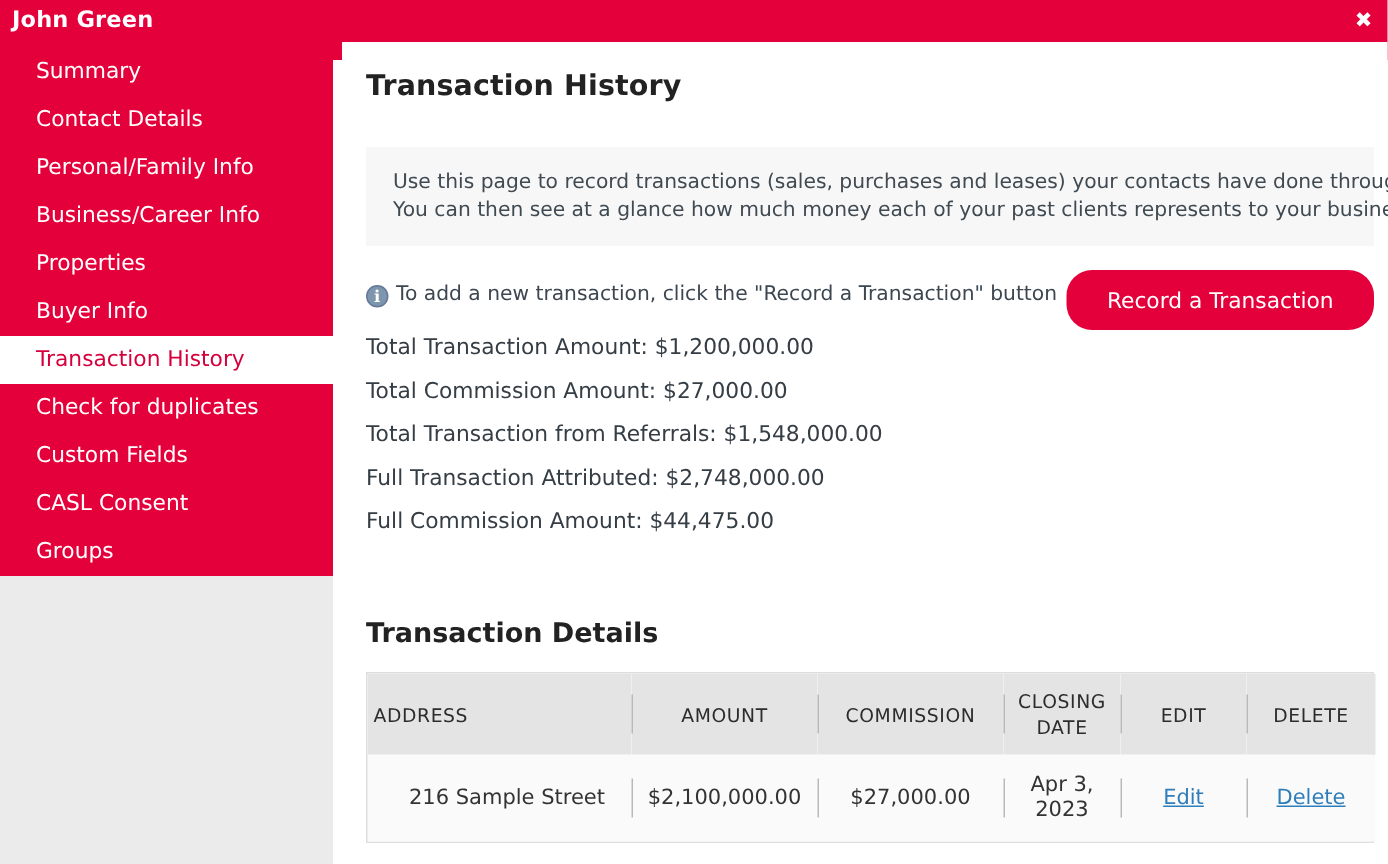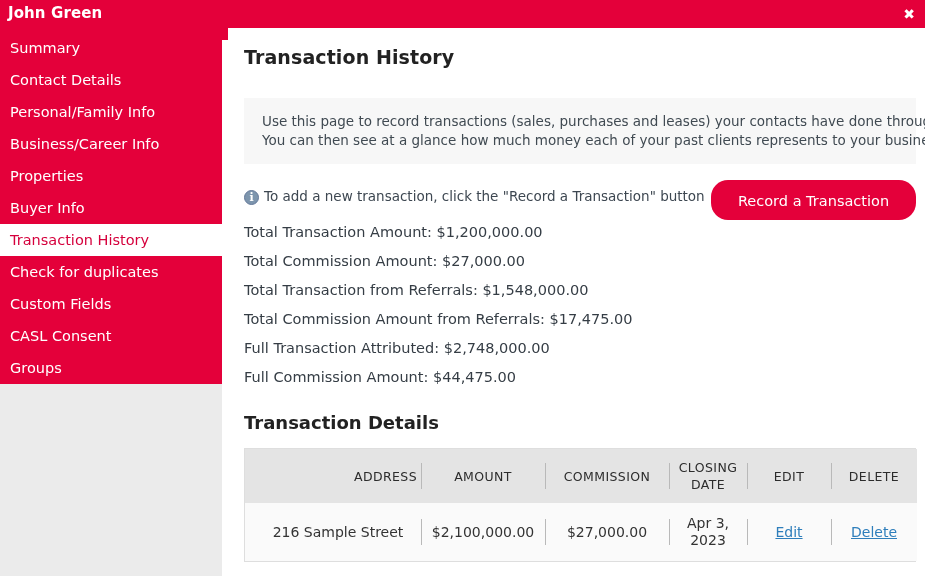--- a/index.html
+++ b/index.html
@@ -43,21 +43,21 @@
     background: #ebebeb;
   }
   .nav-item {
     display: block;
     width: 222px;
     height: 32px;
     line-height: 32px;
     background: #e4003a;
     color: #ffffff;
     font-size: 14.5px;
-    padding-left: 10px;
+    padding-left: 24px;
     white-space: nowrap;
     cursor: pointer;
   }
   .nav-item.active {
     background: #ffffff;
     color: #d5003c;
   }
 
   
   #main {
@@ -167,21 +167,21 @@
     color: #2c2c2c;
     font-size: 12.5px;
     font-weight: normal;
     letter-spacing: 0.4px;
     height: 54px;
     padding: 0 4px;
     text-align: center;
     vertical-align: middle;
     position: relative;
   }
-  #tx-table thead th.addr-h { text-align: right; }
+  #tx-table thead th.addr-h { text-align: left; }
   #tx-table thead th .divider,
   #tx-table tbody td .divider {
     position: absolute;
     left: 0; top: 50%;
     margin-top: -13px;
     width: 1px; height: 26px;
     background: #b9b9b9;
   }
   #tx-table tbody td {
     background: #fafafa;
@@ -265,21 +265,20 @@
     <div id="info-icon"></div>
     <div id="hint-text">To add a new transaction, click the "Record a Transaction" button</div>
   </div>
 
   <button id="record-btn">Record a Transaction</button>
 
   <div id="totals">
     <div class="total-line">Total Transaction Amount: $1,200,000.00</div>
     <div class="total-line">Total Commission Amount: $27,000.00</div>
     <div class="total-line">Total Transaction from Referrals: $1,548,000.00</div>
-    <div class="total-line">Total Commission Amount from Referrals: $17,475.00</div>
     <div class="total-line">Full Transaction Attributed: $2,748,000.00</div>
     <div class="total-line">Full Commission Amount: $44,475.00</div>
   </div>
 
   <div id="details-title">Transaction Details</div>
 
   <div id="table-wrap">
     <table id="tx-table">
       <thead>
         <tr>

